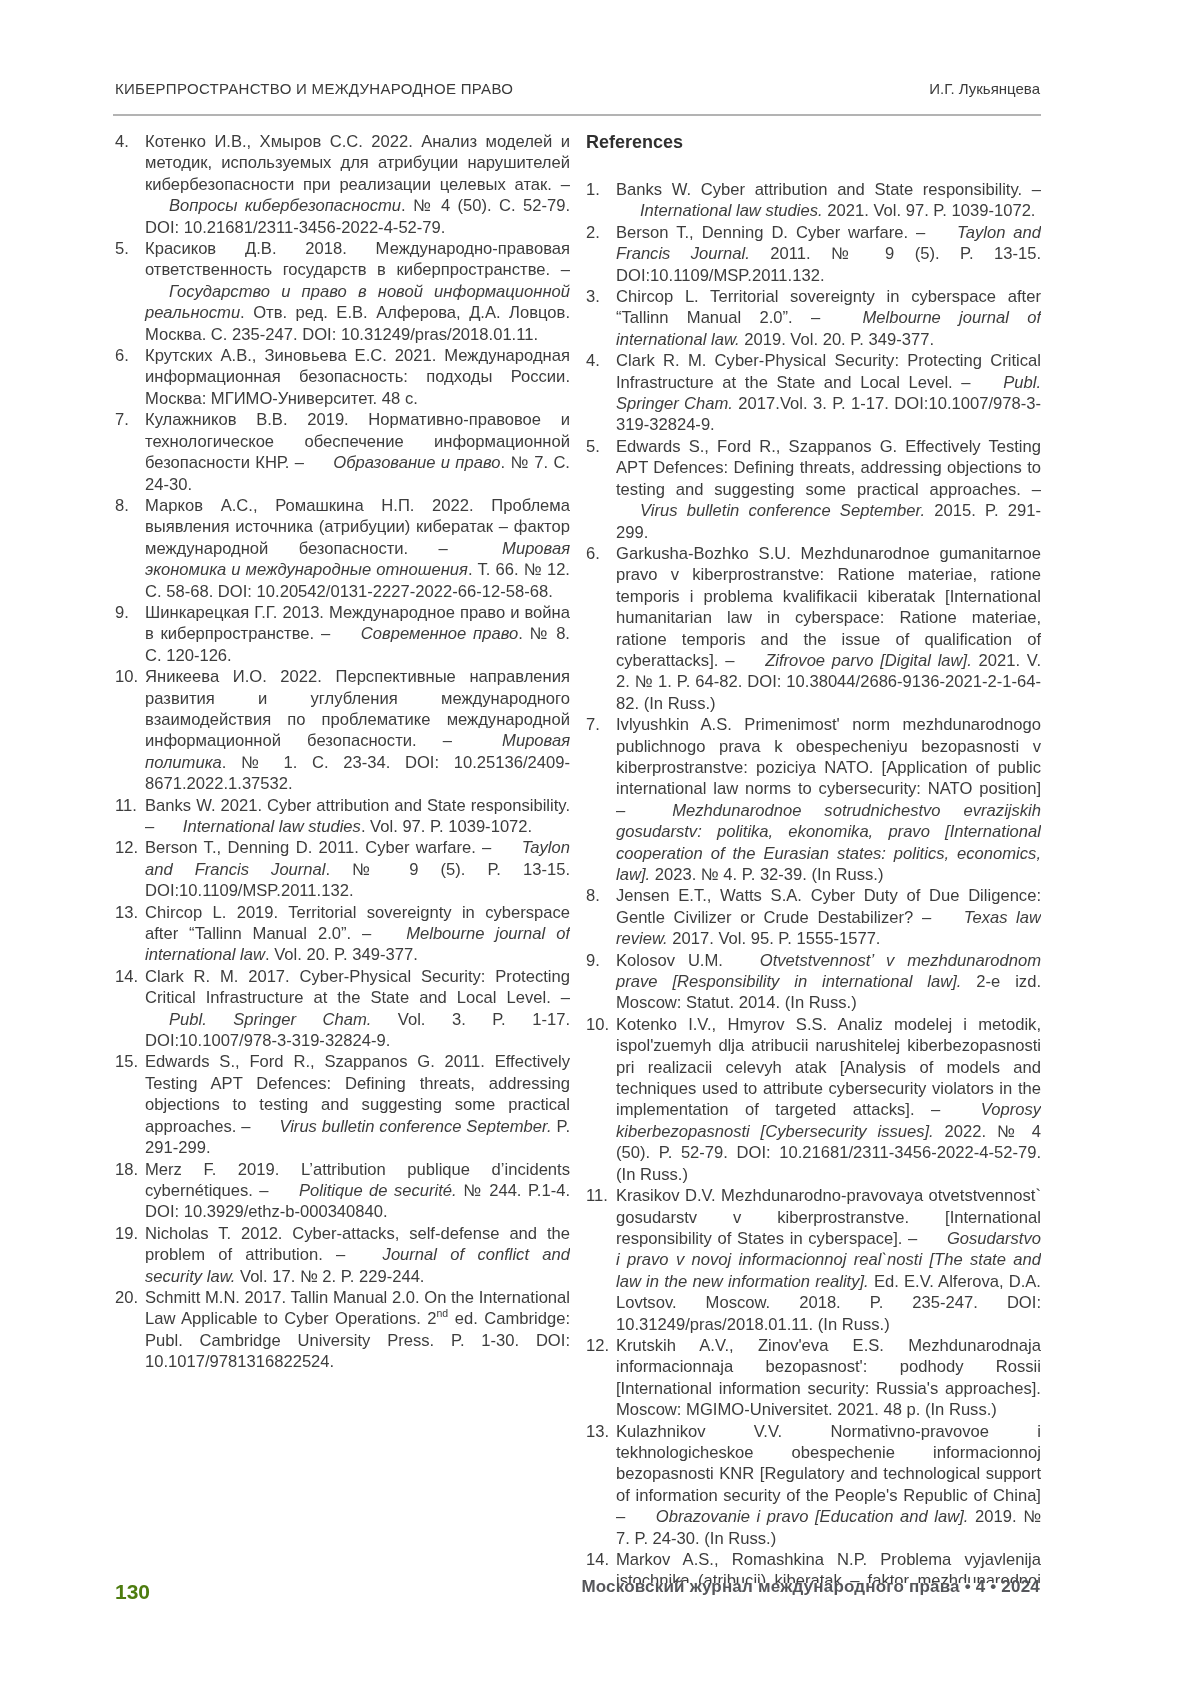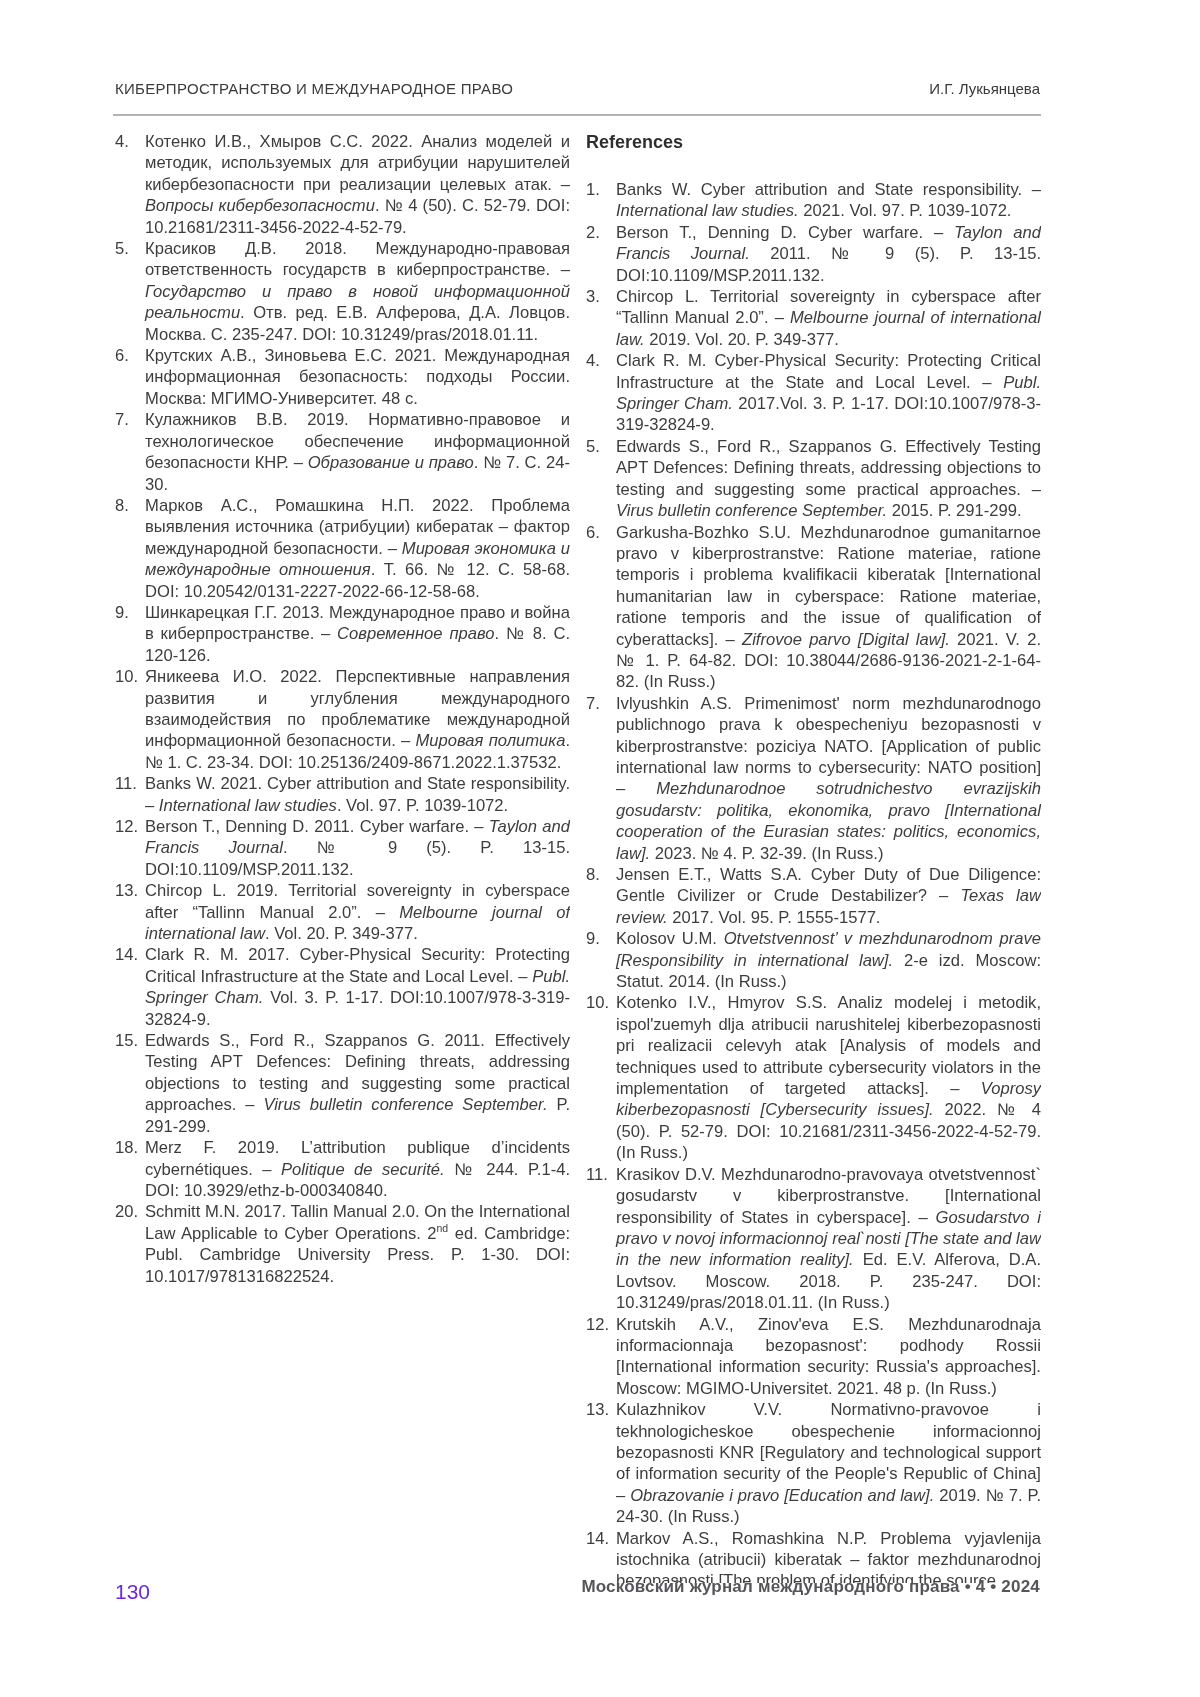--- a/index.html
+++ b/index.html
@@ -30,25 +30,25 @@
     font-size:16.6px; line-height:21.4px;
   }
   .refs-heading {
     font-weight:bold; 
     font-size:18px; line-height:22px; color:#2f2f2f;
     margin:0 0 26px 0;
   }
   .ref-item { display:flex; }
   .ref-num { flex:0 0 30px; }
   .ref-text { flex:1; text-align:justify; hyphens:auto; }
-  .it { font-style:italic; }
+  .it { font-style:italic;margin-left:24px; }
   sup { font-size:10.5px; line-height:0; vertical-align:super; }
   .footer-num {
     position:absolute; left:115px; top:1580px;
-    font-size:21px; font-weight:normal; color:#6d28d9;text-align:right;
+    font-size:21px; font-weight:bold; color:#4d7c0f;text-align:right;
   }
   .footer-journal {
     position:absolute; right:160px; top:1577px;
     font-size:17px; font-weight:bold; color:#55565a; letter-spacing:0.2px;
   }
 </style>
 </head>
 <body>
 
 <div class="page">
@@ -106,20 +106,24 @@
           <span class="ref-num">14.</span>
           <span class="ref-text"><span>Clark R. M. 2017. Cyber-Physical Security: Protecting Critical Infrastructure at the State and Local Level. – </span><span class="it">Publ. Springer Cham.</span><span> Vol. 3. P. 1-17. DOI:10.1007/978-3-319-32824-9.</span></span>
         </div>
         <div class="ref-item">
           <span class="ref-num">15.</span>
           <span class="ref-text"><span>Edwards S., Ford R., Szappanos G. 2011. Effectively Testing APT Defences: Defining threats, addressing objections to testing and suggesting some practical approaches. – </span><span class="it">Virus bulletin conference September.</span><span> P. 291-299.</span></span>
         </div>
         <div class="ref-item">
           <span class="ref-num">18.</span>
           <span class="ref-text"><span>Merz F. 2019. L’attribution publique d’incidents cybernétiques. – </span><span class="it">Politique de securité.</span><span> № 244. P.1-4. DOI: 10.3929/ethz-b-000340840.</span></span>
+        </div>
+        <div class="ref-item">
+          <span class="ref-num">19.</span>
+          <span class="ref-text"><span>Nicholas T. 2012. Cyber-attacks, self-defense and the problem of attribution. – </span><span class="it">Journal of conflict and security law.</span><span> Vol. 17. № 2. P. 229-244.</span></span>
         </div>
         <div class="ref-item">
           <span class="ref-num">20.</span>
           <span class="ref-text"><span>Schmitt M.N. 2017. Tallin Manual 2.0. On the International Law Applicable to Cyber Operations. 2</span><sup>nd</sup><span> ed. Cambridge: Publ. Cambridge University Press. P. 1-30. DOI: 10.1017/9781316822524.</span></span>
         </div>
       </div>
     <div class="col" lang="en">
       <div class="refs-heading">References</div>
       <div id="right-refs">
           <div class="ref-item">

